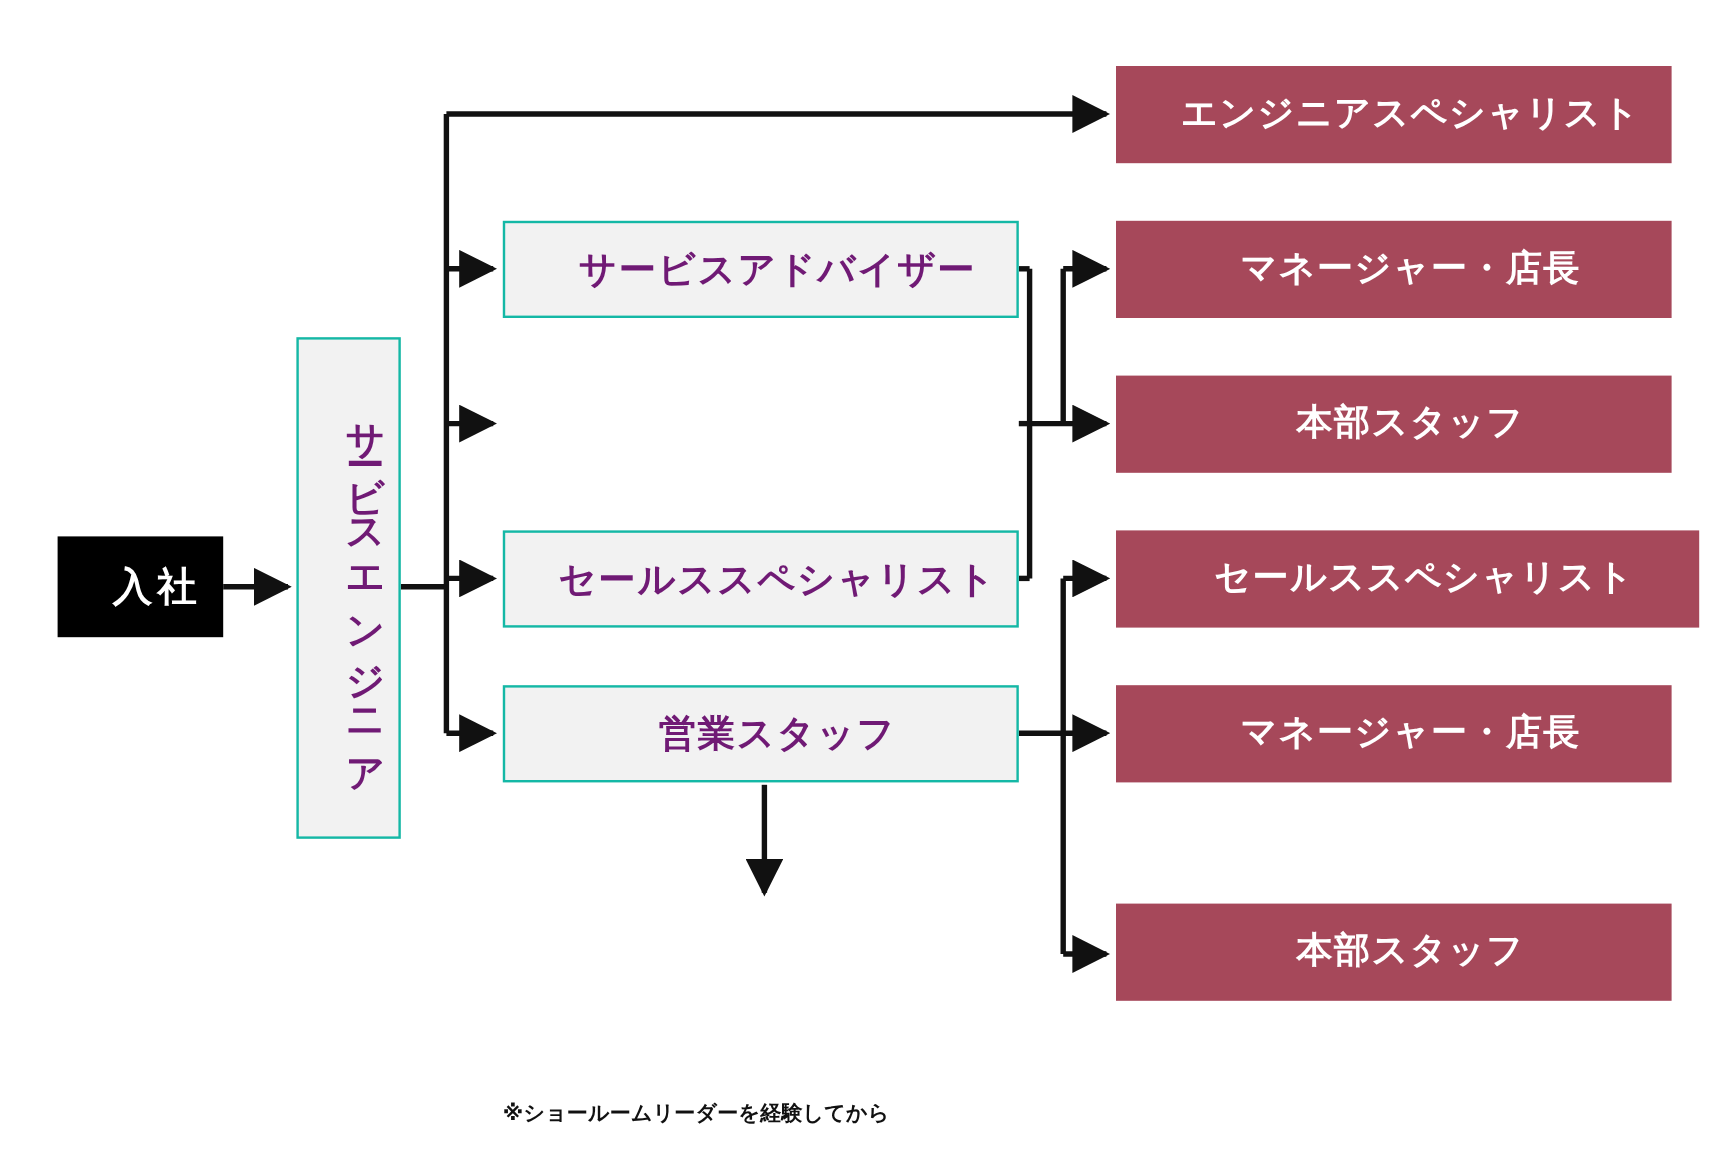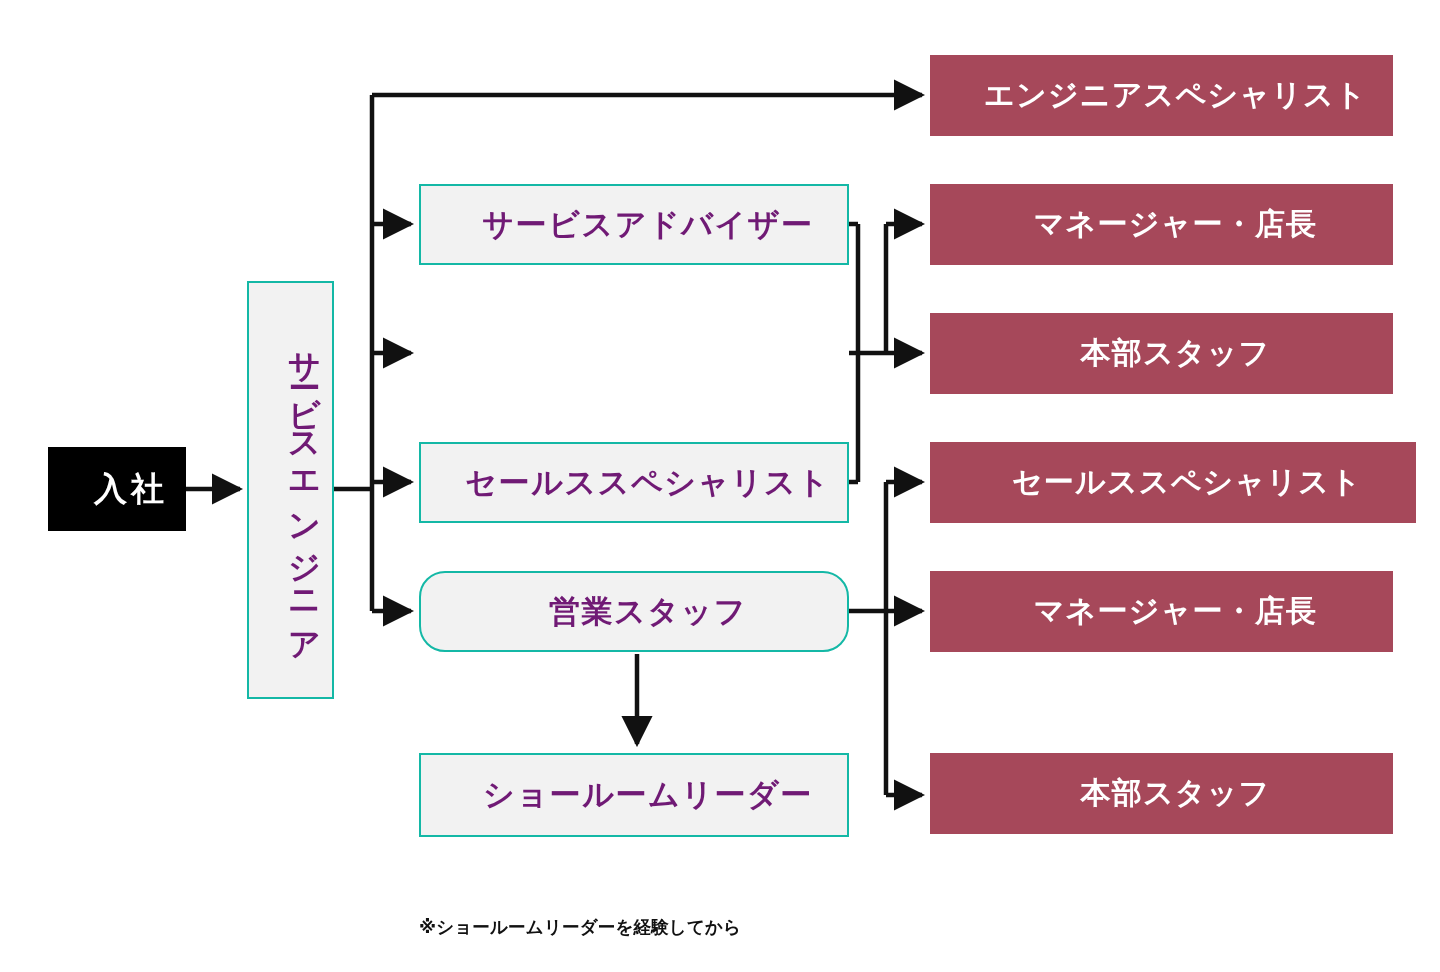--- a/index.html
+++ b/index.html
@@ -124,23 +124,22 @@
 
   <div class="node node-entry" style="left:48px; top:447px; width:138px; height:84px;">入社</div>
 
   <div class="node node-stage node-stage-vertical" style="left:247px; top:281px; width:87px; height:418px;">サービスエンジニア</div>
 
   <div class="node node-stage" style="left:419px; top:184px; width:430px; height:81px;">サービスアドバイザー</div>
 
 
   <div class="node node-stage" style="left:419px; top:442px; width:430px; height:81px;">セールススペシャリスト</div>
 
-  <div class="node node-stage" style="left:419px; top:571px; width:430px; height:81px;border-radius:26px;">営業スタッフ</div>
+  <div class="node node-stage" style="left:419px; top:571px; width:430px; height:81px;">営業スタッフ</div>
 
-  <div class="node node-stage" style="left:419px; top:753px; width:430px; height:84px;">ショールームリーダー</div>
 
   <div class="node node-goal" style="left:930px; top:55px; width:463px; height:81px;">エンジニアスペシャリスト</div>
 
   <div class="node node-goal" style="left:930px; top:184px; width:463px; height:81px;">マネージャー・店長</div>
 
   <div class="node node-goal" style="left:930px; top:313px; width:463px; height:81px;">本部スタッフ</div>
 
   <div class="node node-goal" style="left:930px; top:442px; width:486px; height:81px;">セールススペシャリスト</div>
 
   <div class="node node-goal" style="left:930px; top:571px; width:463px; height:81px;">マネージャー・店長</div>

